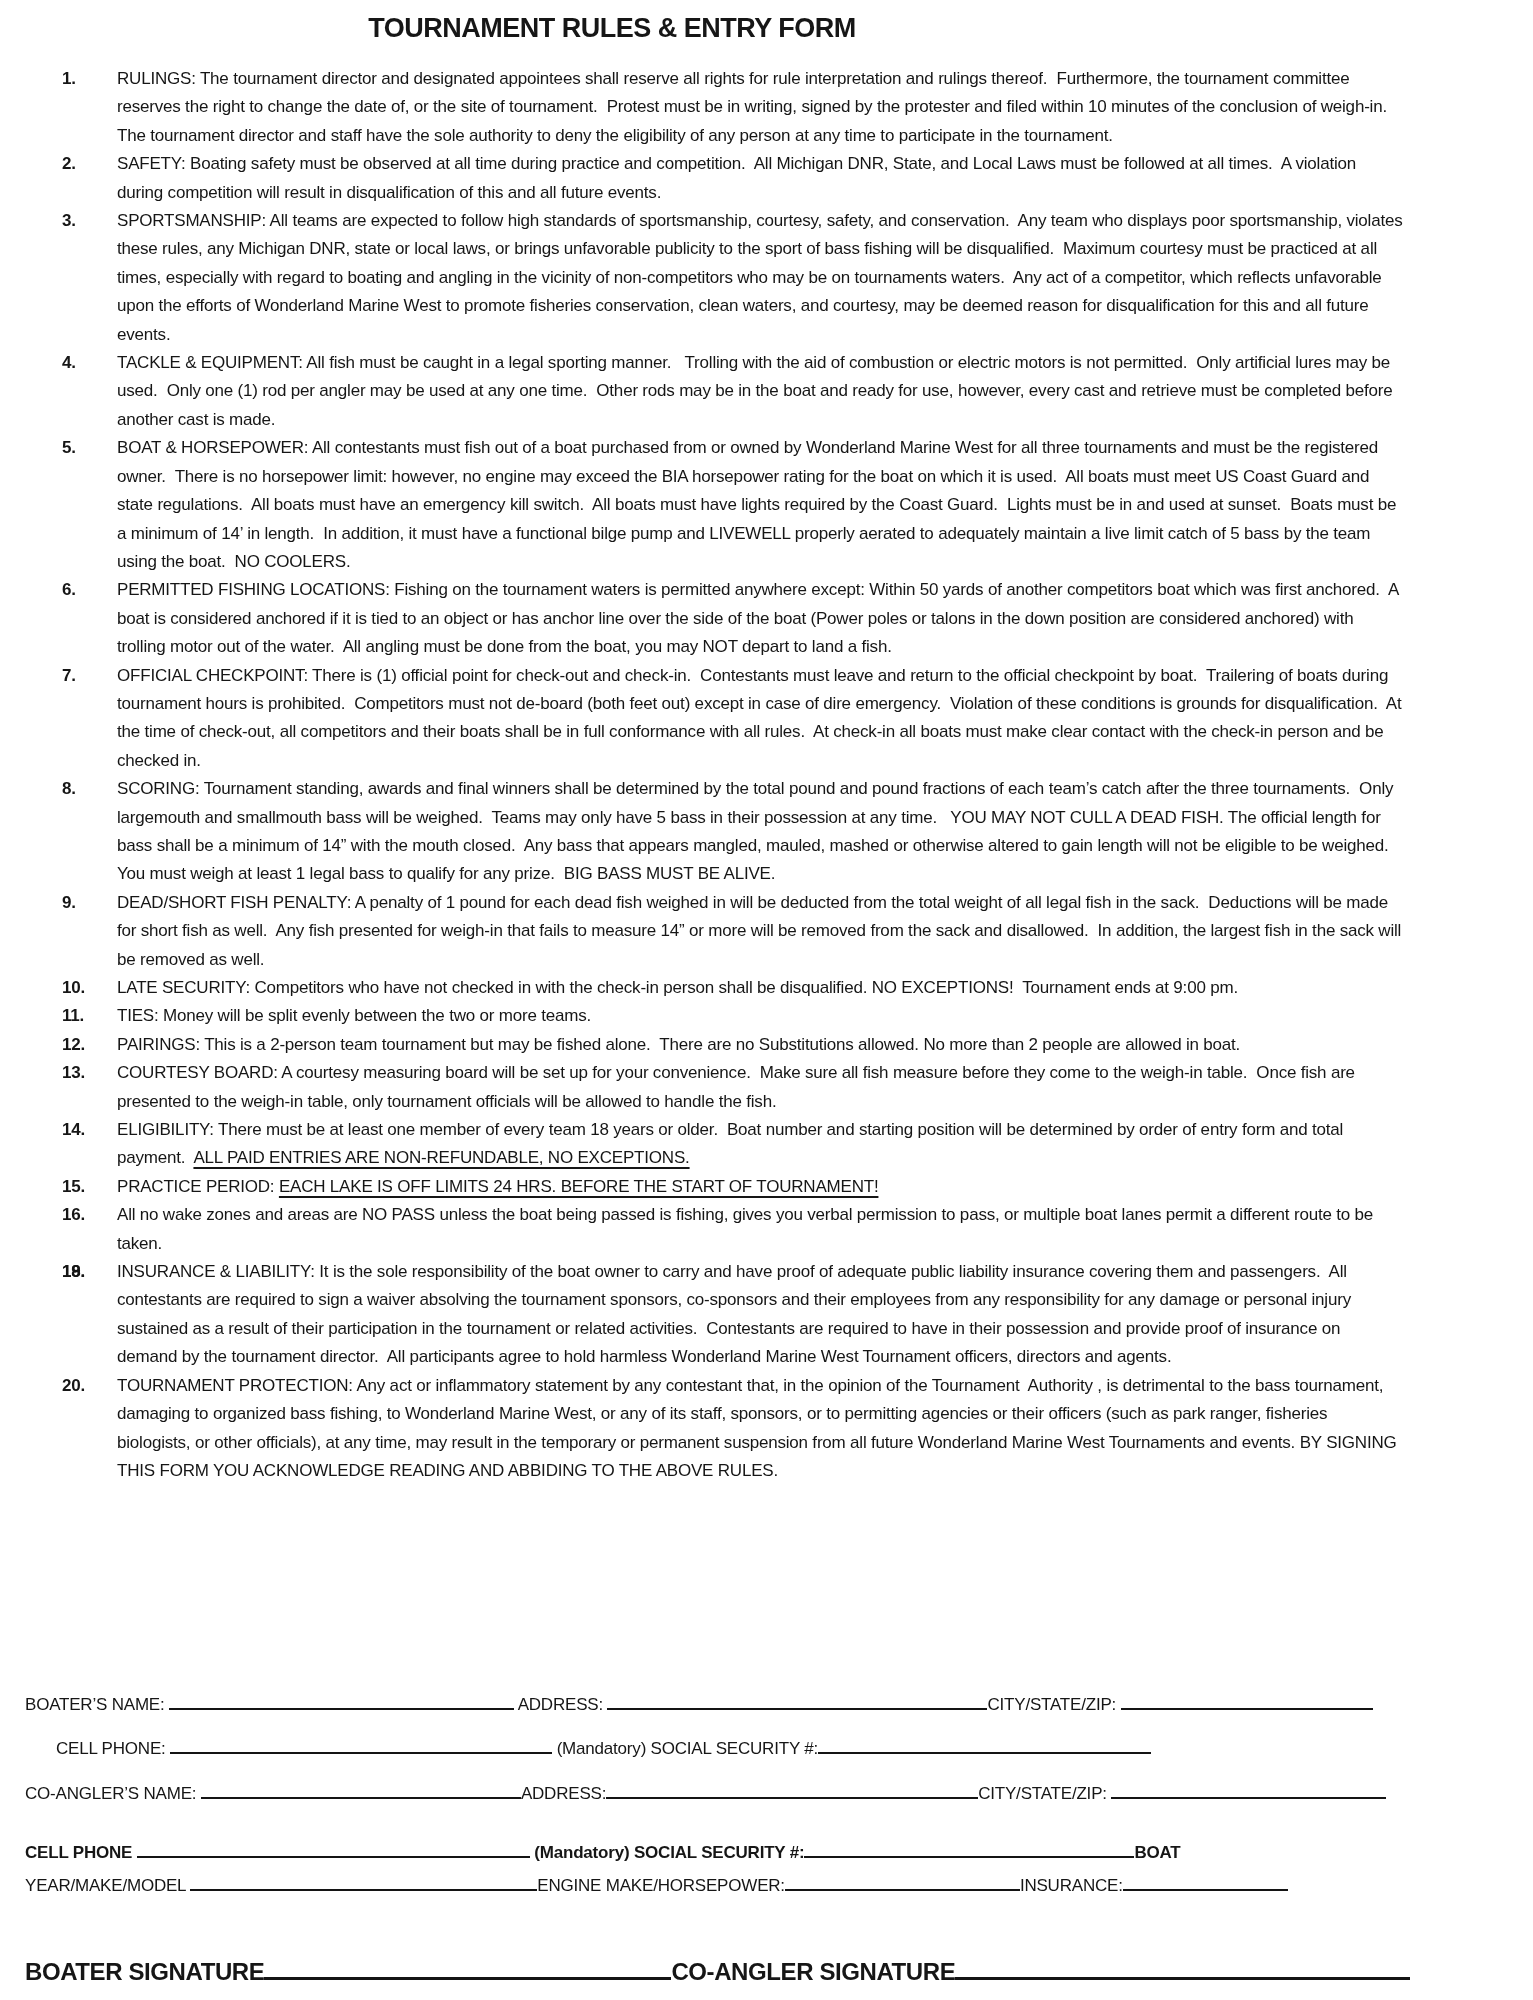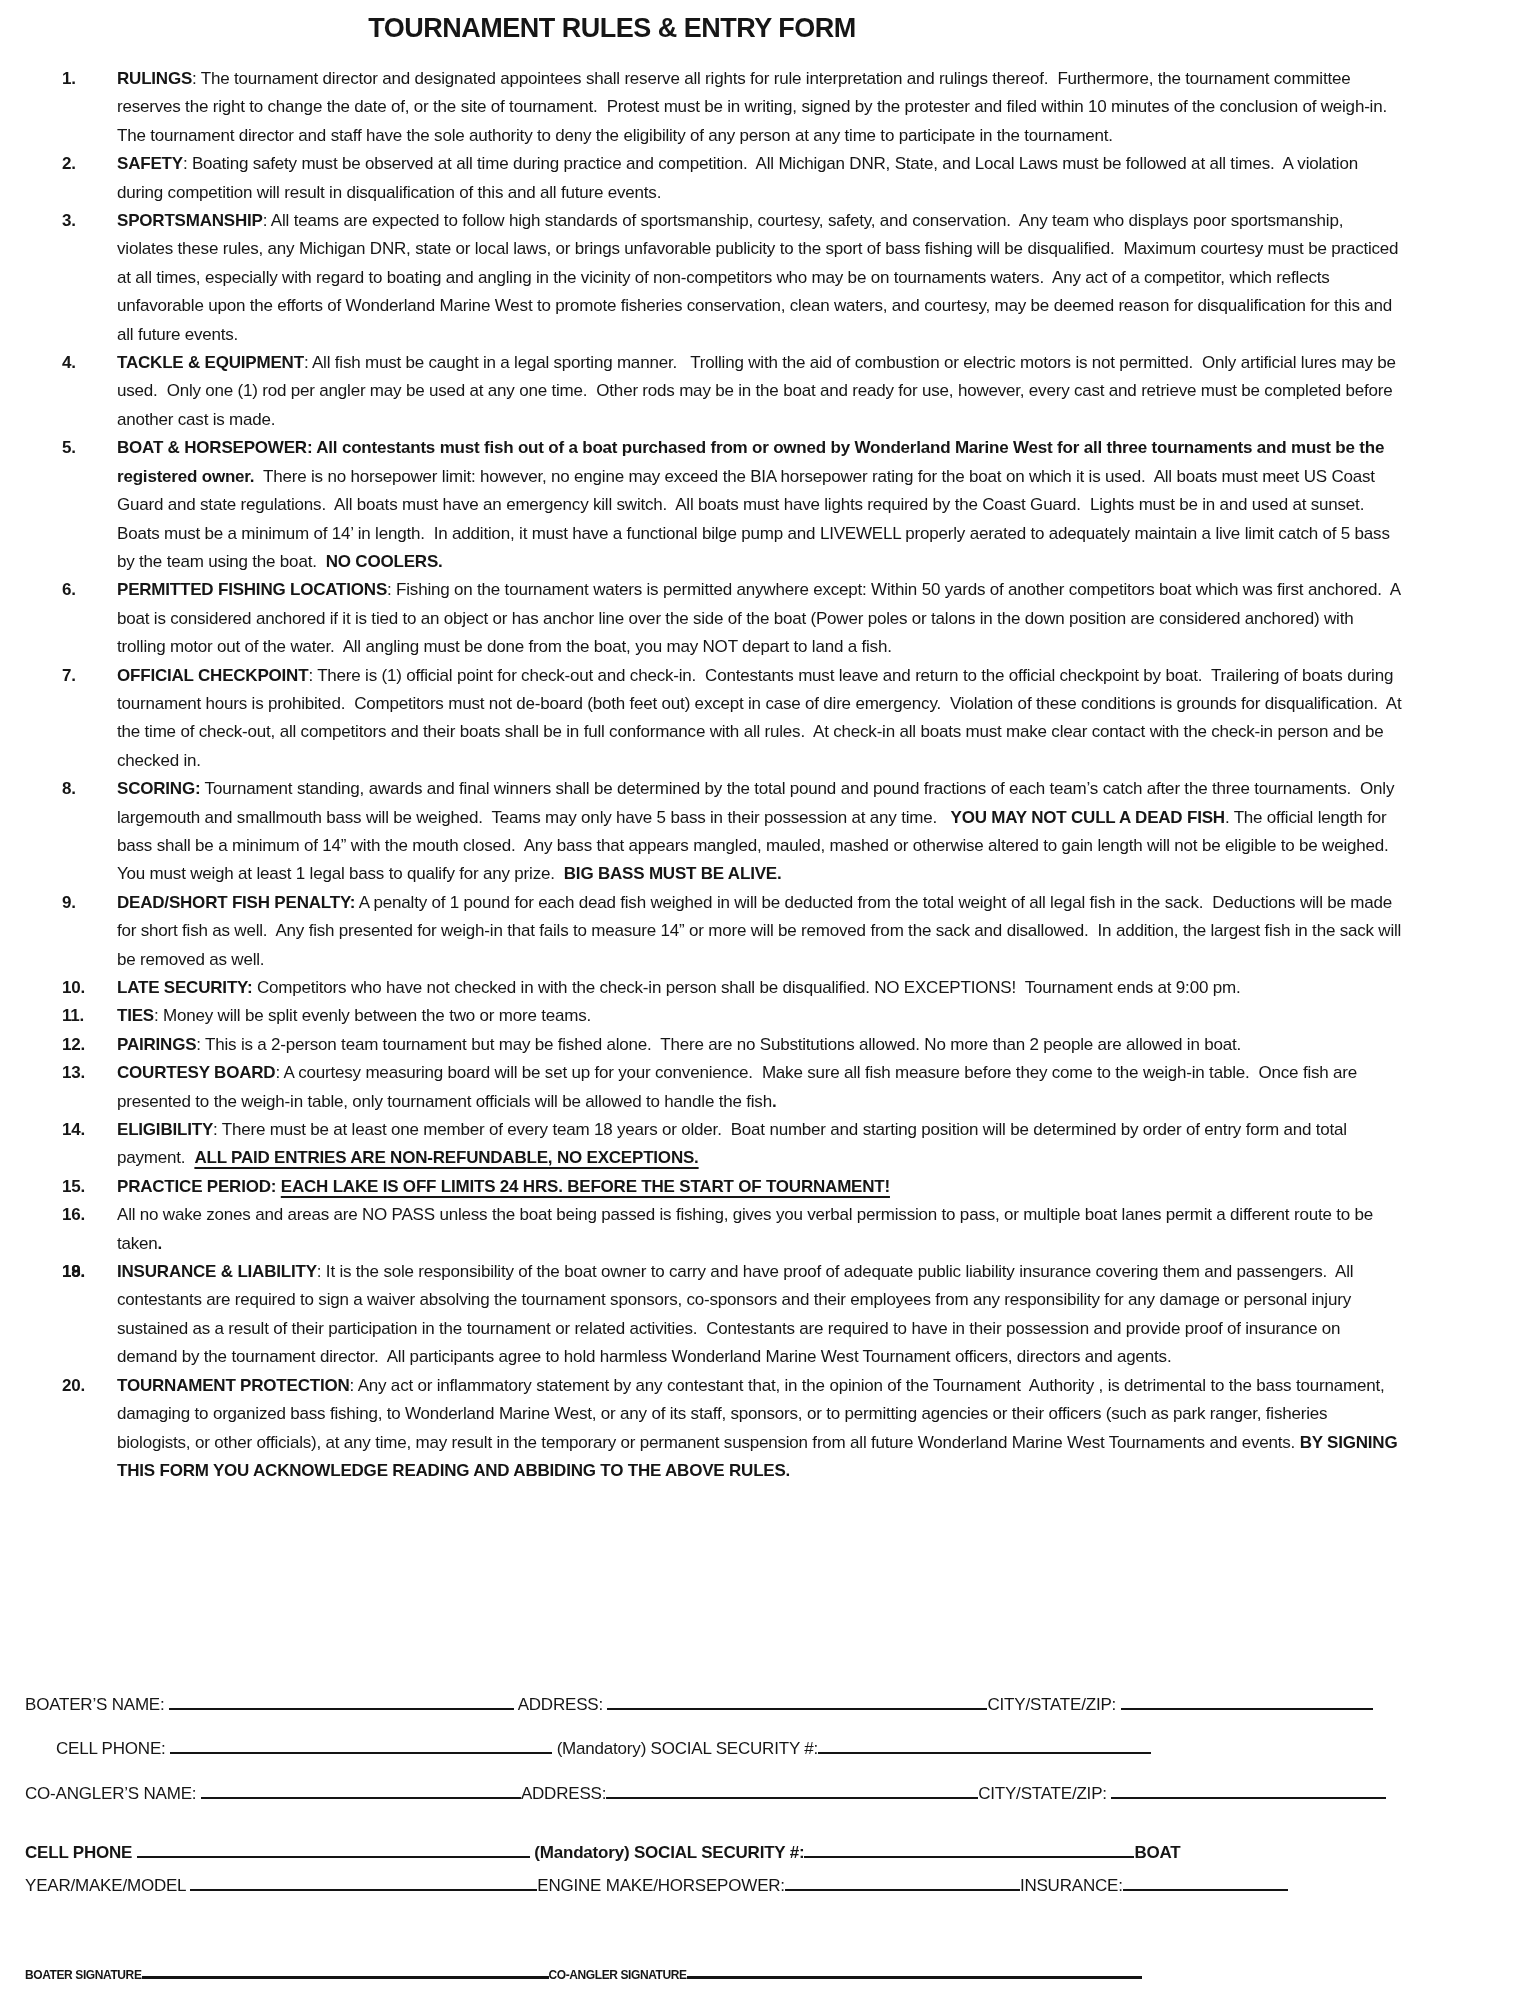--- a/index.html
+++ b/index.html
@@ -33,41 +33,41 @@
     padding-left:117px;
     padding-right:71px;
   }
   .rule-num{
     position:absolute;
     left:62px;
     top:0;
     font-weight:bold;
   }
   .rule-text{white-space:pre-wrap;}
-  .rule-text .b{font-weight:bold;}
+  .rule-text .b{font-weight:normal;}
   .rule-text .u{text-decoration:underline;text-decoration-thickness:2px;text-underline-offset:4px;}
   .form-section{position:absolute;left:0;top:0;width:1533px;font-size:17px;}
   .form-row{
     position:absolute;
     left:25px;
     white-space:pre;
     text-align:right;
   }
   .form-label{white-space:pre;}
   .blank{
     display:inline-block;
     border-bottom:2px solid #141414;
     height:15px;
   }
   [data-name="boater-info-row"]{top:1693px;}
   [data-name="boater-phone-row"]{top:1737px;margin-left:31px;}
   [data-name="co-angler-info-row"]{top:1782px;}
   [data-name="co-angler-phone-row"]{top:1841px;font-weight:bold;}
   [data-name="boat-info-row"]{top:1874px;}
-  [data-name="signature-row"]{top:1958px;font-size:12px;font-weight:bold;letter-spacing:-0.4px;}
+  [data-name="signature-row"]{top:1958px;font-size:24px;font-weight:bold;letter-spacing:-0.4px;}
   [data-name="signature-row"] .blank{border-bottom-width:3px;height:18px;}
   
   [data-name="boater-name-blank"]{width:345px;}
   [data-name="boater-address-blank"]{width:380px;}
   [data-name="boater-city-state-zip-blank"]{width:252px;}
   [data-name="boater-cell-phone-blank"]{width:382px;}
   [data-name="boater-ssn-blank"]{width:333px;}
   [data-name="co-angler-name-blank"]{width:320px;}
   [data-name="co-angler-address-blank"]{width:372px;}
   [data-name="co-angler-city-state-zip-blank"]{width:275px;}

